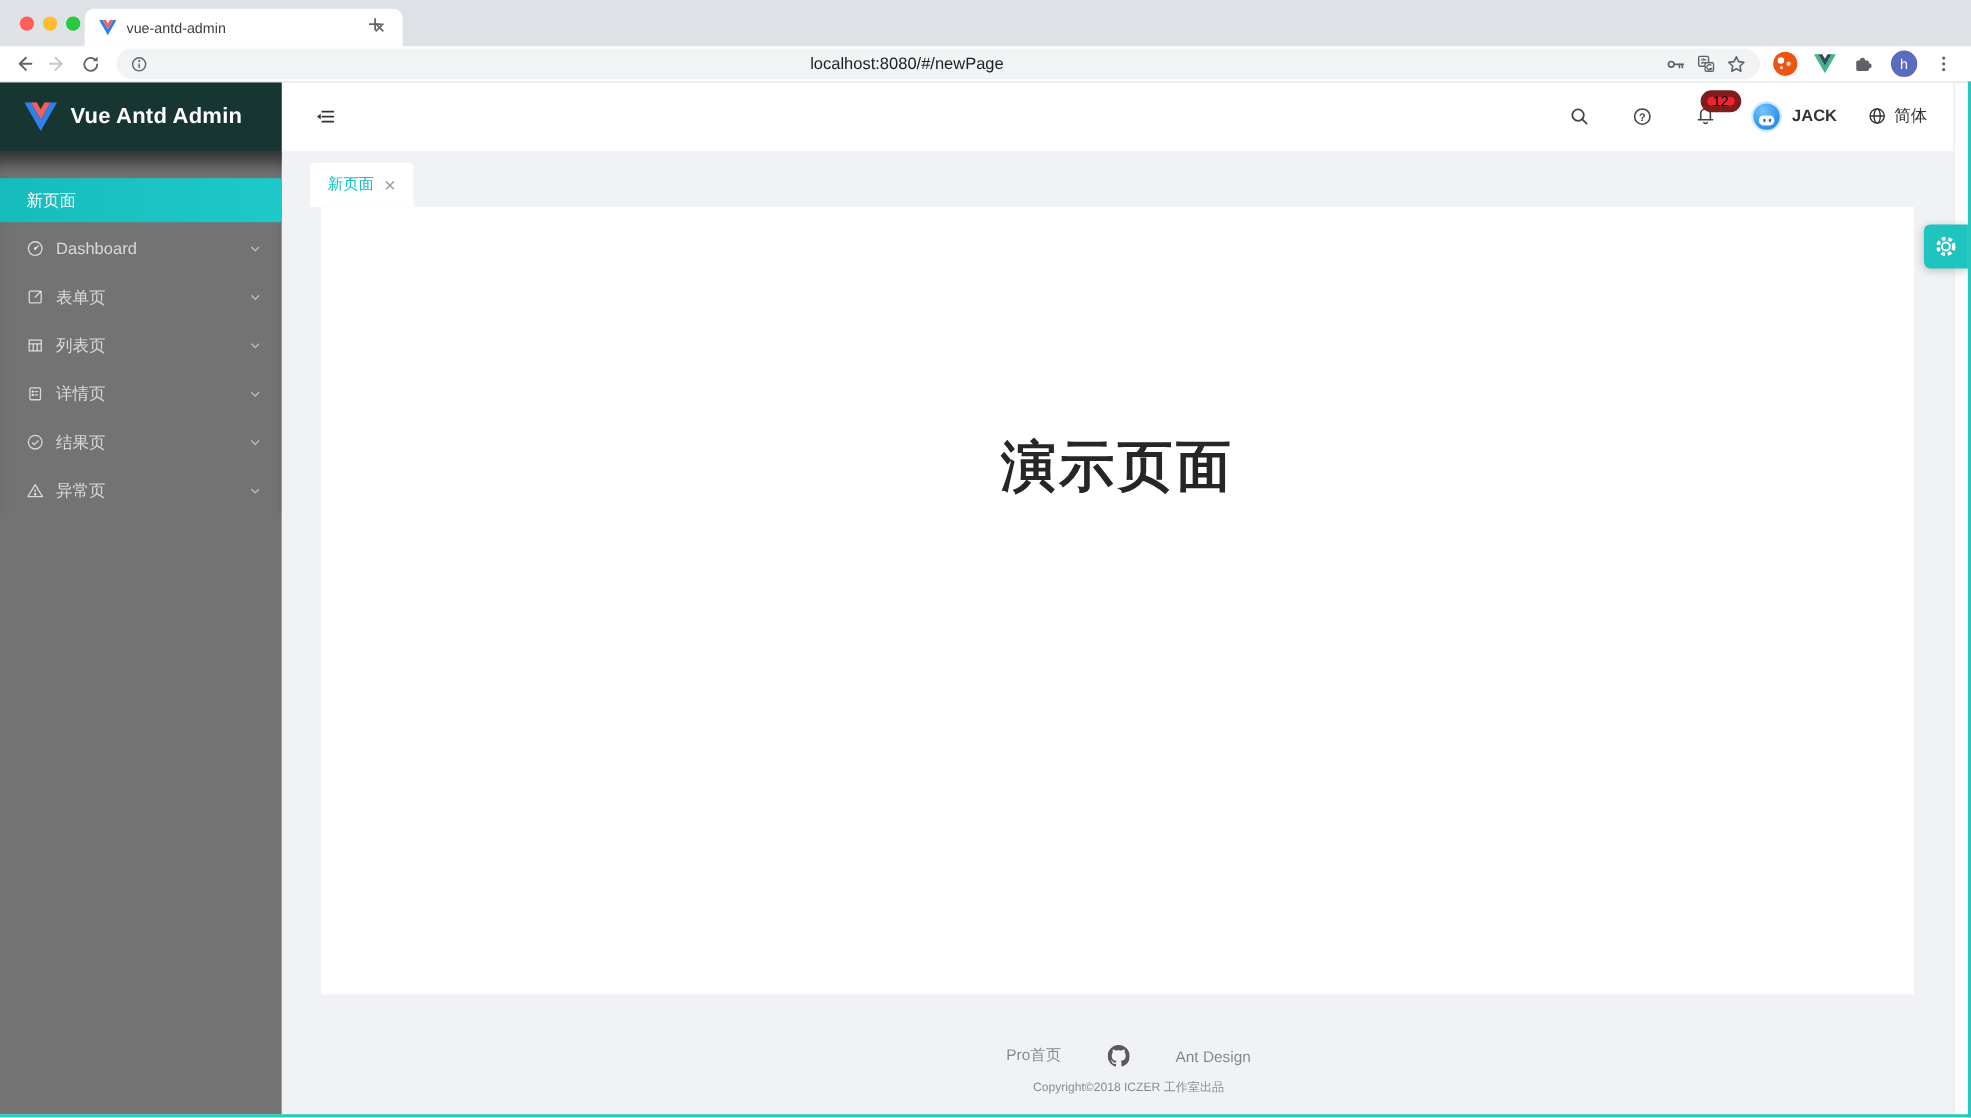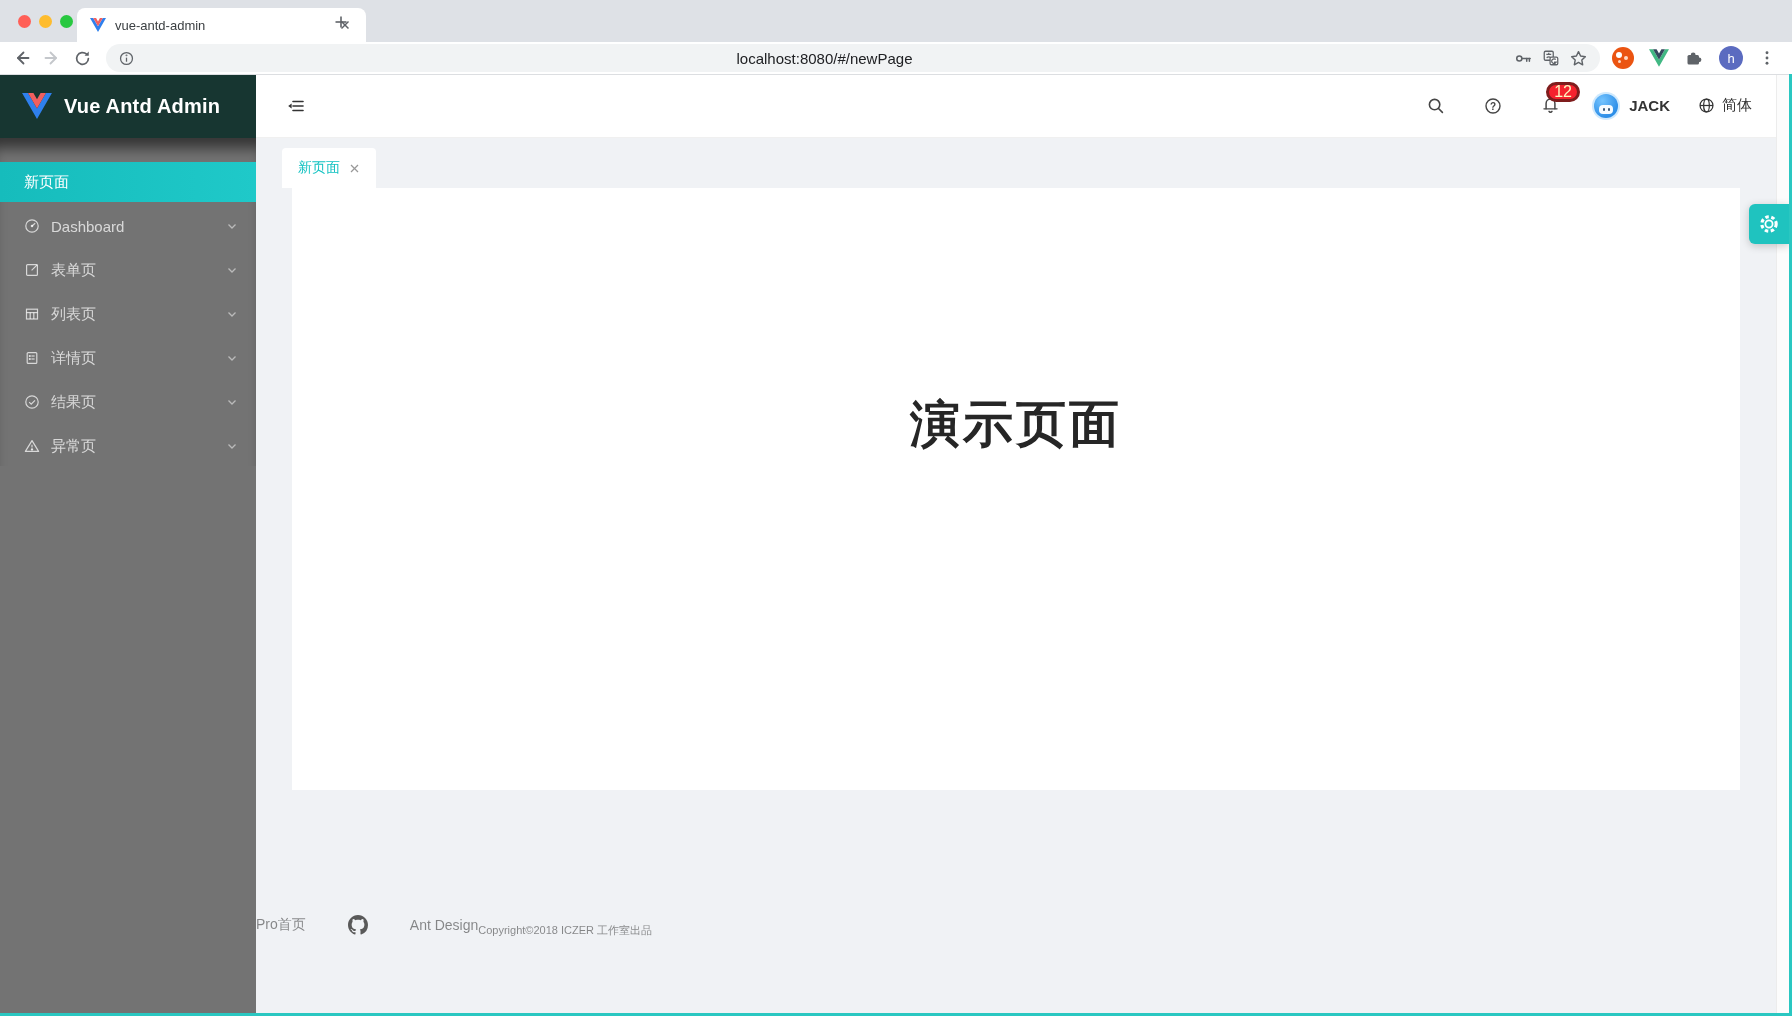--- a/index.html
+++ b/index.html
@@ -54,40 +54,40 @@
   .main { position:absolute; left:256px; top:74px; right:16px; bottom:3px; background:#f0f2f5;
     display:flex; flex-direction:column; z-index:1; }
   .hdr { height:64px; flex:none; background:#fff; border-bottom:1px solid #f0f0f0;
     display:flex; align-items:center; padding:0 24px 0 26px; }
   .fold-btn { width:28px; height:28px; display:flex; align-items:center; justify-content:center; cursor:pointer; }
   .hdr-spacer { flex:1; }
   .hdr-right { display:flex; align-items:center; gap:27px; color:#454545; }
   .hicon { width:30px; height:30px; display:flex; align-items:center; justify-content:center; cursor:pointer; }
   .bell-wrap { position:relative; }
   .badge { position:absolute; top:-9px; left:11px; min-width:21px; height:20px; border-radius:10px;
-    background:#f5222d; color:#fef9c3; font-size:16px; display:flex; align-items:center; justify-content:center;
-    padding:0 5px; border:3px solid #7f1d1d; }
+    background:#f5222d; color:#000000; font-size:13px; display:flex; align-items:center; justify-content:center;
+    padding:0 5px; border:6px solid #7f1d1d; }
   .user { display:flex; align-items:center; gap:9px; cursor:pointer; }
   .avatar { width:28px; height:28px; border-radius:50%; background:#cfe9fd; position:relative; overflow:hidden; flex:none; }
   .av-in { position:absolute; left:2px; top:2px; right:2px; bottom:2px; border-radius:50%;
     background:radial-gradient(circle at 35% 28%, #74c4ff 0%, #2e8fe8 70%); }
   .av-face { position:absolute; left:7px; top:13px; width:14px; height:9px; border-radius:4px; background:#f6fbff; }
   .av-eye { position:absolute; top:16px; width:2px; height:3px; border-radius:1px; background:#3a5a7a; }
   .av-eye.l { left:11px; } .av-eye.r { left:16px; }
   .username { font-size:15px; font-weight:bold; color:#333;text-align:center; }
   .lang { display:flex; align-items:center; gap:6px; font-size:15px; color:#333; cursor:pointer; }
 
   .tabbar { height:50px; flex:none; padding:10px 0 0 26px; }
   .tab-card { display:inline-flex; align-items:center; gap:9px; height:40px; padding:0 16px;
     background:#fff; border-radius:4px 4px 0 0; color:#13c2c2; font-size:14px; cursor:pointer; }
 
-  .card { flex:none; height:602px; margin:0 36px; background:#fff; display:flex; justify-content:center; }
+  .card { flex:none; height:716px; margin:0 36px; background:#fff; display:flex; justify-content:center; }
   .demo-title { margin-top:203px; font-size:50px; font-weight:bold; color:#262626; letter-spacing:3px; }
 
-  .footer { flex:1; display:flex; flex-direction:row; align-items:center; padding-top:46px; color:rgba(0,0,0,.45); }
+  .footer { flex:1; display:flex; flex-direction:column; align-items:center; padding-top:46px; color:rgba(0,0,0,.45);margin-left:20px; }
   .flinks { display:flex; align-items:center; gap:42px; font-size:14px; }
   .flink { cursor:pointer; }
   .fcopy { margin-top:11px; font-size:11px; }
 
   .gear-btn { position:absolute; top:204px; right:3px; width:40px; height:40px; background:#1fc3bf;
     border-radius:6px 0 0 6px; display:flex; align-items:center; justify-content:center;
     box-shadow:0 2px 8px rgba(0,0,0,.2); z-index:20; cursor:pointer; }
 </style>
 </head>
 <body>

